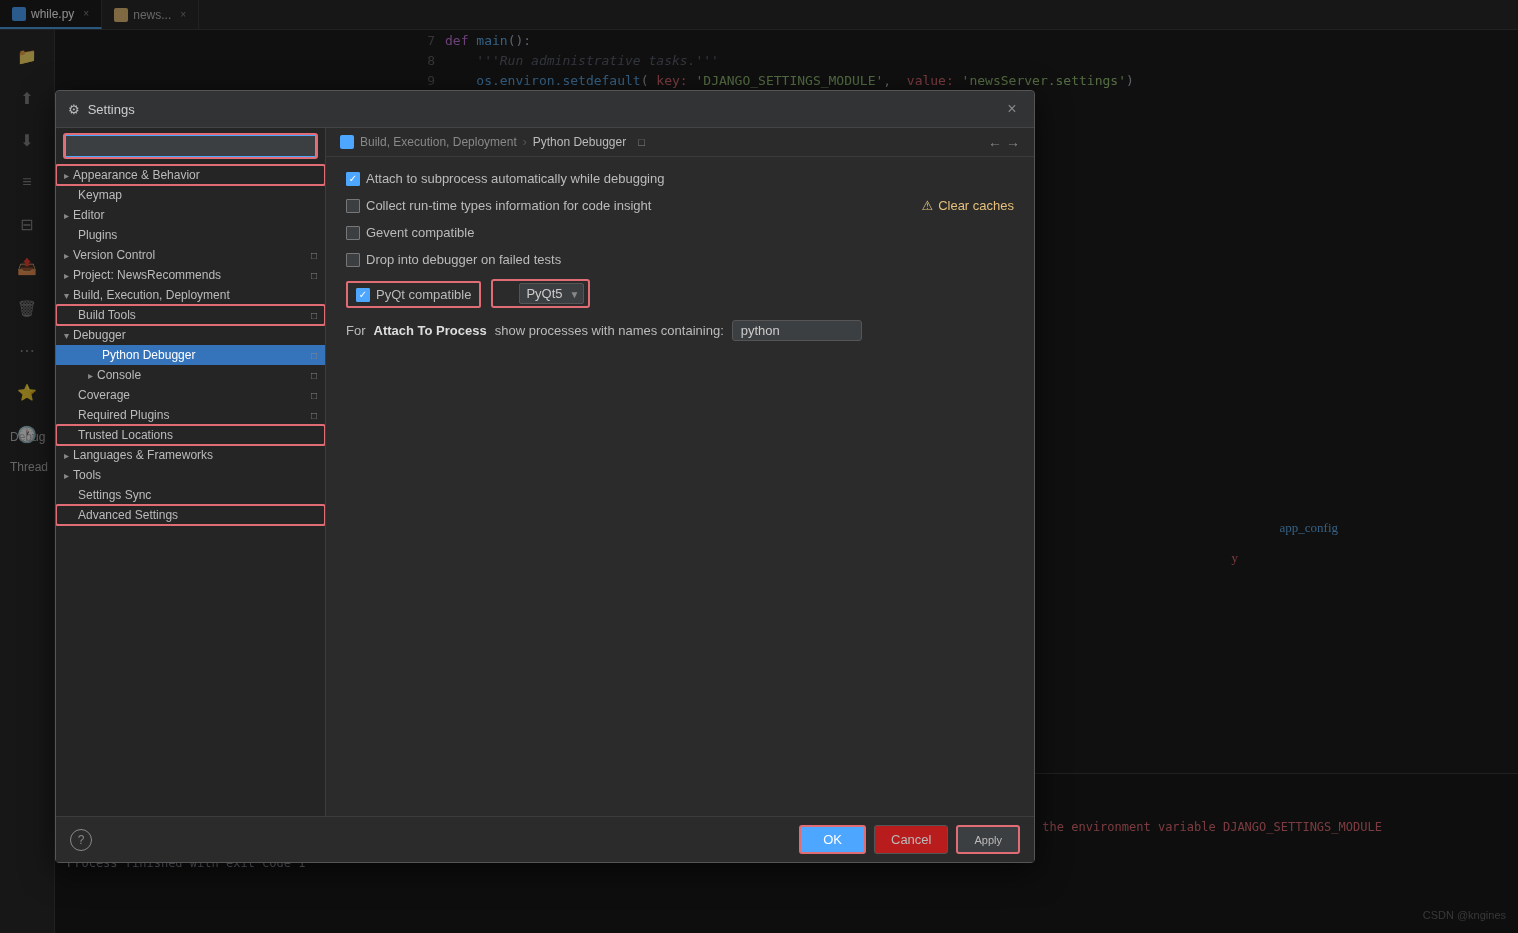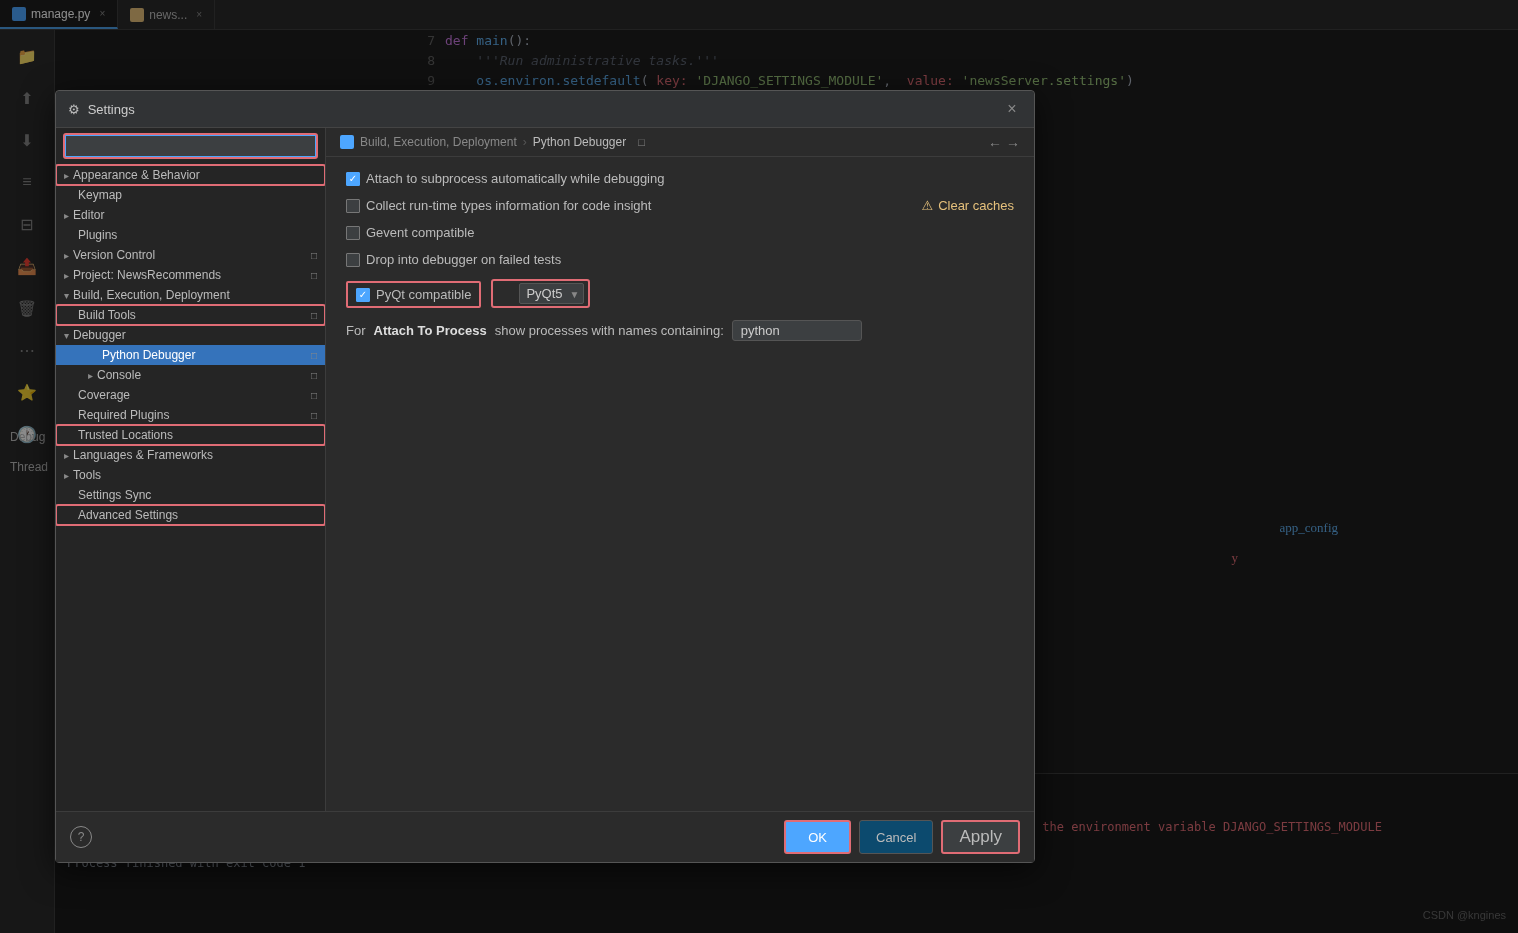--- a/index.html
+++ b/index.html
@@ -417,55 +417,55 @@
     .btn-ok {
       background: #4da6ff;
       border: 2px solid #e06c75;
       color: #fff;
       padding: 5px 22px;
       border-radius: 3px;
       cursor: pointer;
       font-size: 13px;
     }
     .btn-cancel {
-      background: #0c4a6e;
+      background: #b91c1c;
       border: 1px solid #555;
       color: #bbb;
       padding: 5px 16px;
       border-radius: 3px;
       cursor: pointer;
       font-size: 13px;
     }
     .btn-apply {
       background: #3c3f41;
       border: 2px solid #e06c75;
       color: #bbb;
       padding: 5px 16px;
       border-radius: 3px;
       cursor: pointer;
-      font-size: 17px;
+      font-size: 11px;
     }
 
     .csdn-badge {
       position: absolute;
       bottom: 12px;
       right: 12px;
       font-size: 11px;
       color: #666;
     }
   </style>
 </head>
 <body>
 
 <div class="ide-bg"></div>
 
 <div class="tab-bar">
   <div class="tab-item active">
     <span class="tab-icon py"></span>
-    <span>manage.py</span>
+    <span>while.py</span>
     <span class="tab-close">×</span>
   </div>
   <div class="tab-item">
     <span class="tab-icon news"></span>
     <span>news...</span>
     <span class="tab-close">×</span>
   </div>
 </div>
 
 <div class="editor-area">

